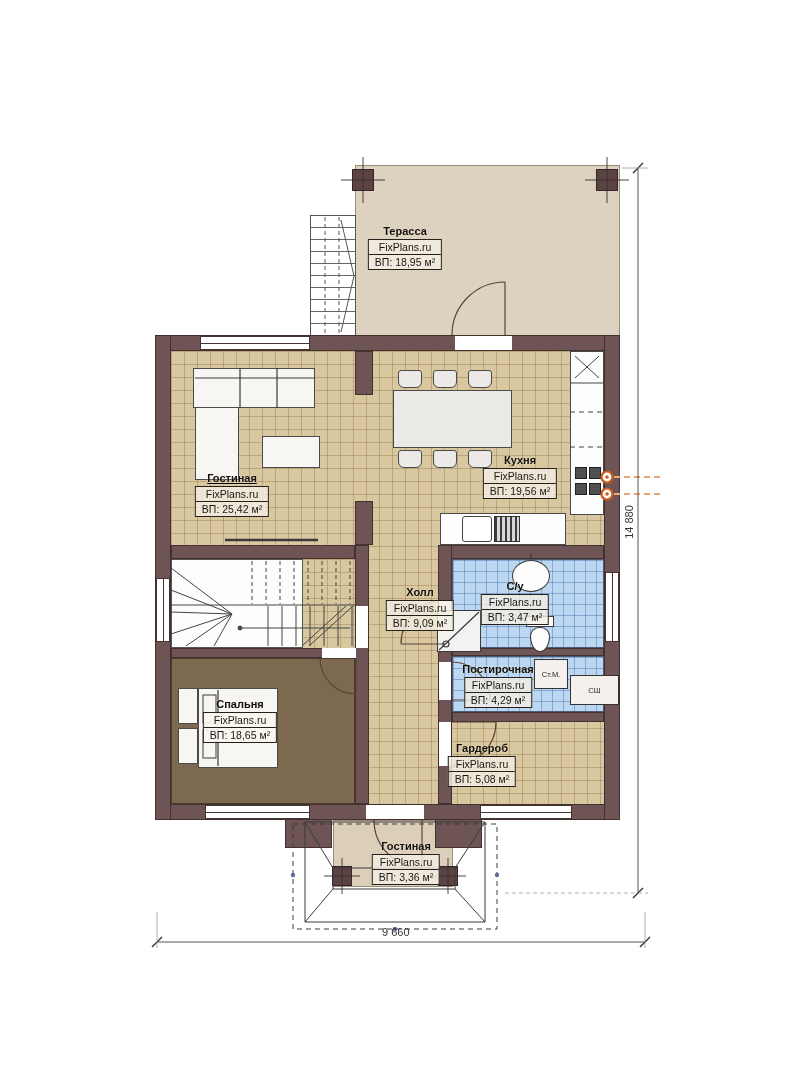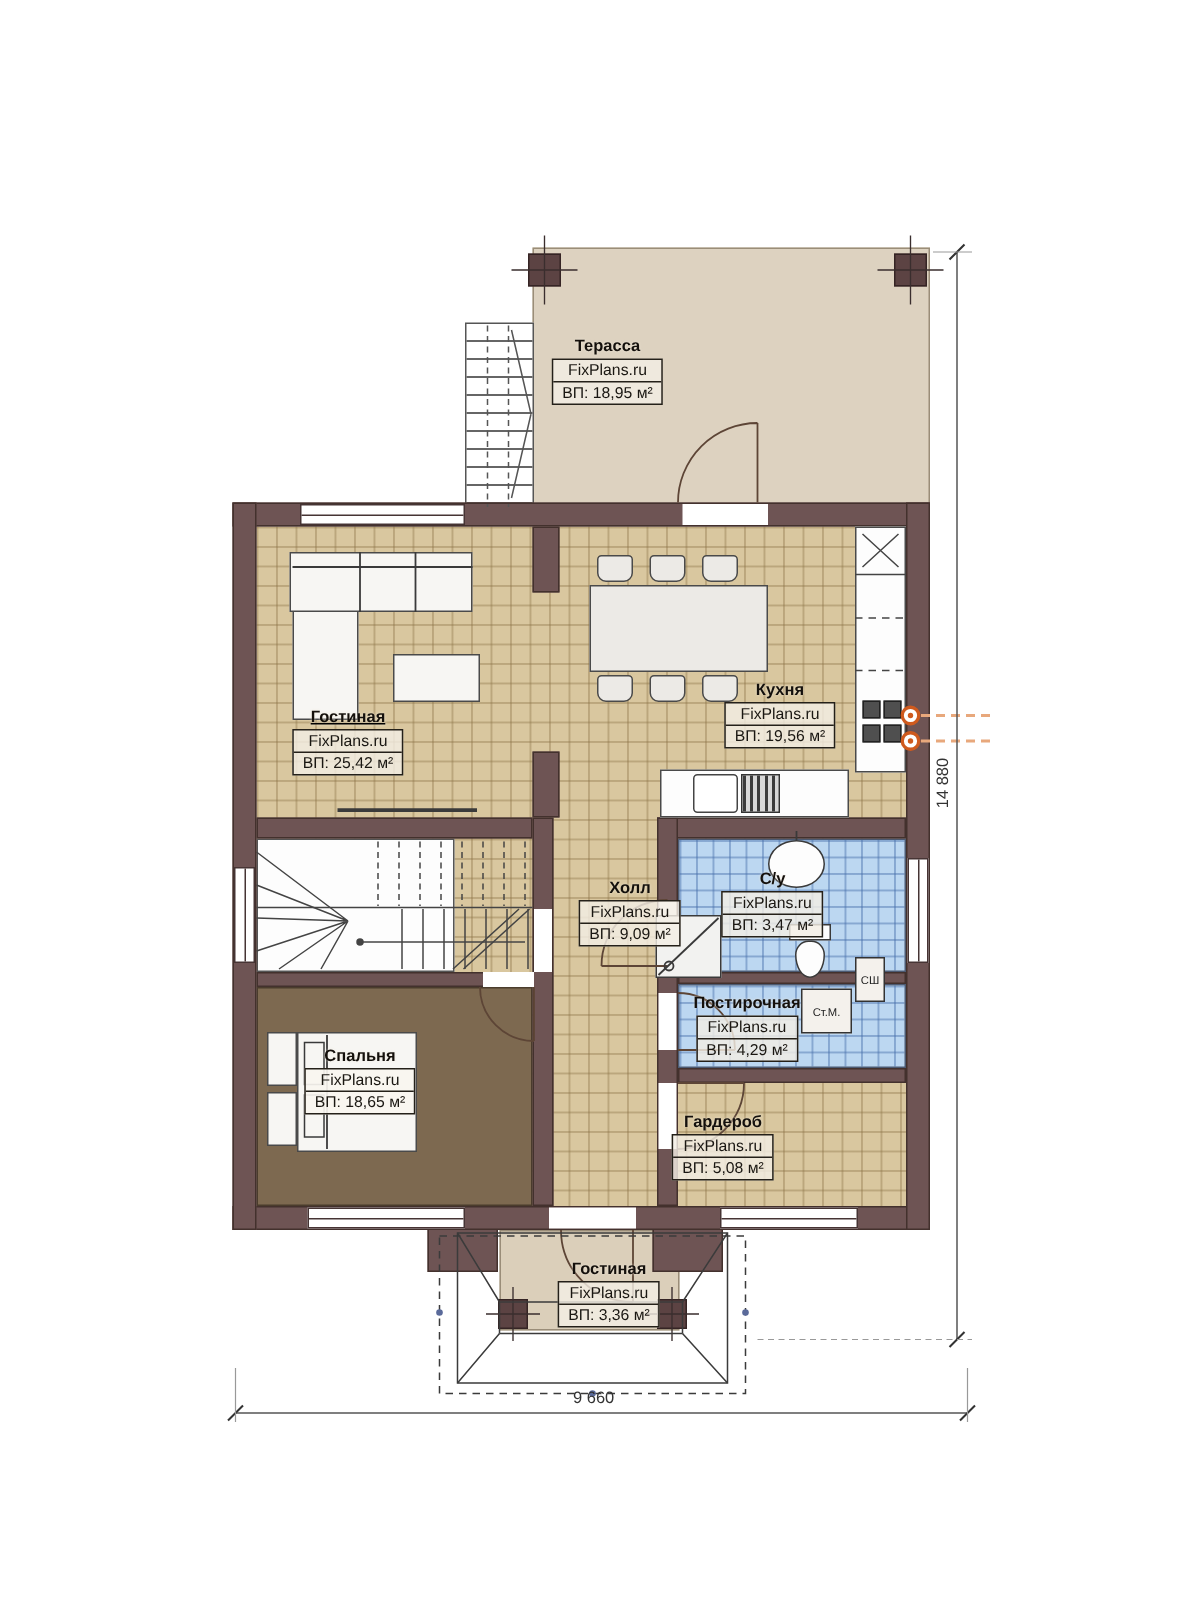--- a/index.html
+++ b/index.html
@@ -130,21 +130,21 @@
   <div class="abs furn z3" style="left:198px;top:688px;width:80px;height:80px;"></div>
 
   <div class="abs oval z3" style="left:512px;top:560px;width:38px;height:32px;"></div>
   <div class="abs shower z3" style="left:437px;top:610px;width:44px;height:42px;"></div>
   <div class="abs toilet-tank z3" style="left:526px;top:616px;width:28px;height:11px;"></div>
   <div class="abs toilet-bowl z3" style="left:530px;top:627px;width:20px;height:25px;"></div>
 
   <div class="abs appl z3" style="left:534px;top:659px;width:34px;height:30px;">
       <span>Ст.М.</span>
     </div>
-  <div class="abs appl z3" style="left:570px;top:638px;width:20px;height:30px;">
+  <div class="abs appl z3" style="left:570px;top:675px;width:49px;height:30px;">
       <span>СШ</span>
     </div>
 
   <svg class="overlay" width="792" height="1080" viewBox="0 0 792 1080">
     <g stroke="#5d4536" stroke-width="1.2" fill="none">
       <path d="M505,335 V282 M505,282 A53,53 0 0 0 452,335"></path>
       <path d="M422,820 V868 M422,868 A48,48 0 0 1 374,820"></path>
       <path d="M356,658 V694 M356,694 A36,36 0 0 1 320,658"></path>
       <path d="M445,644 H401 M401,644 A44,44 0 0 1 445,600"></path>
       <path d="M452,700 H490 M490,700 A38,38 0 0 0 452,662"></path>

